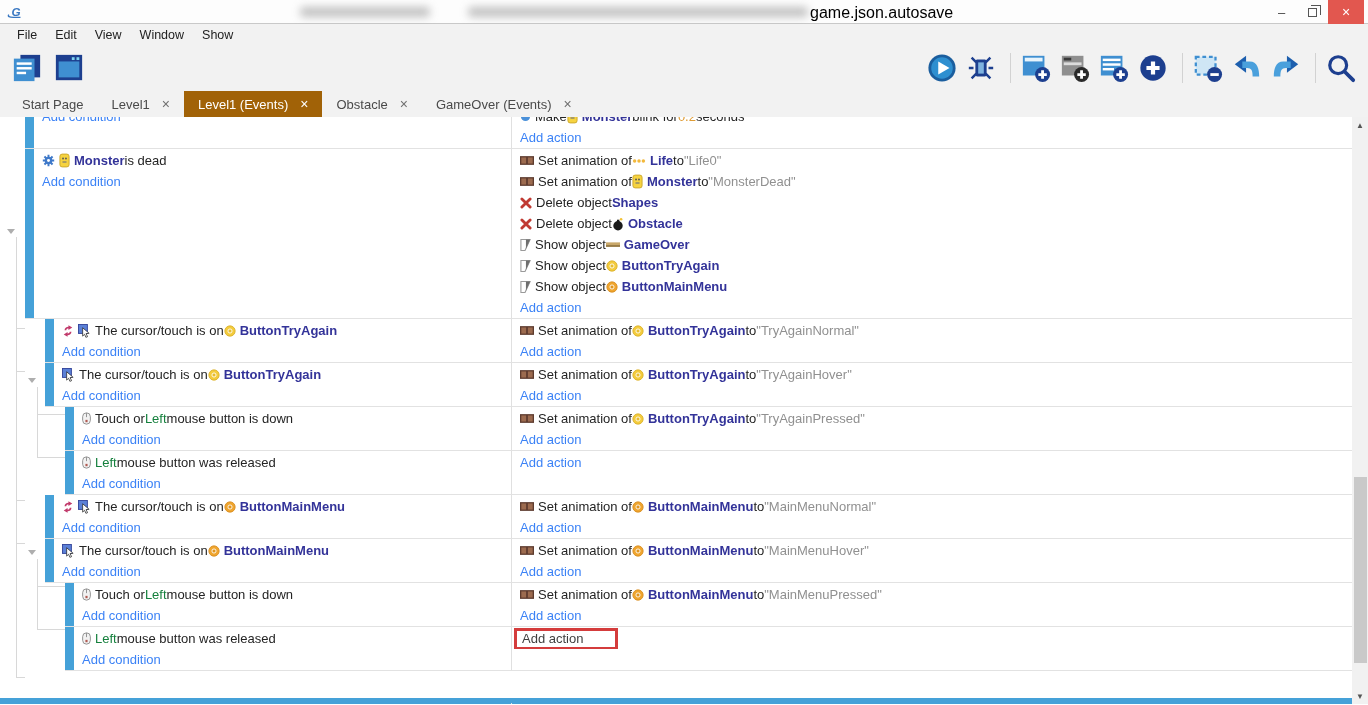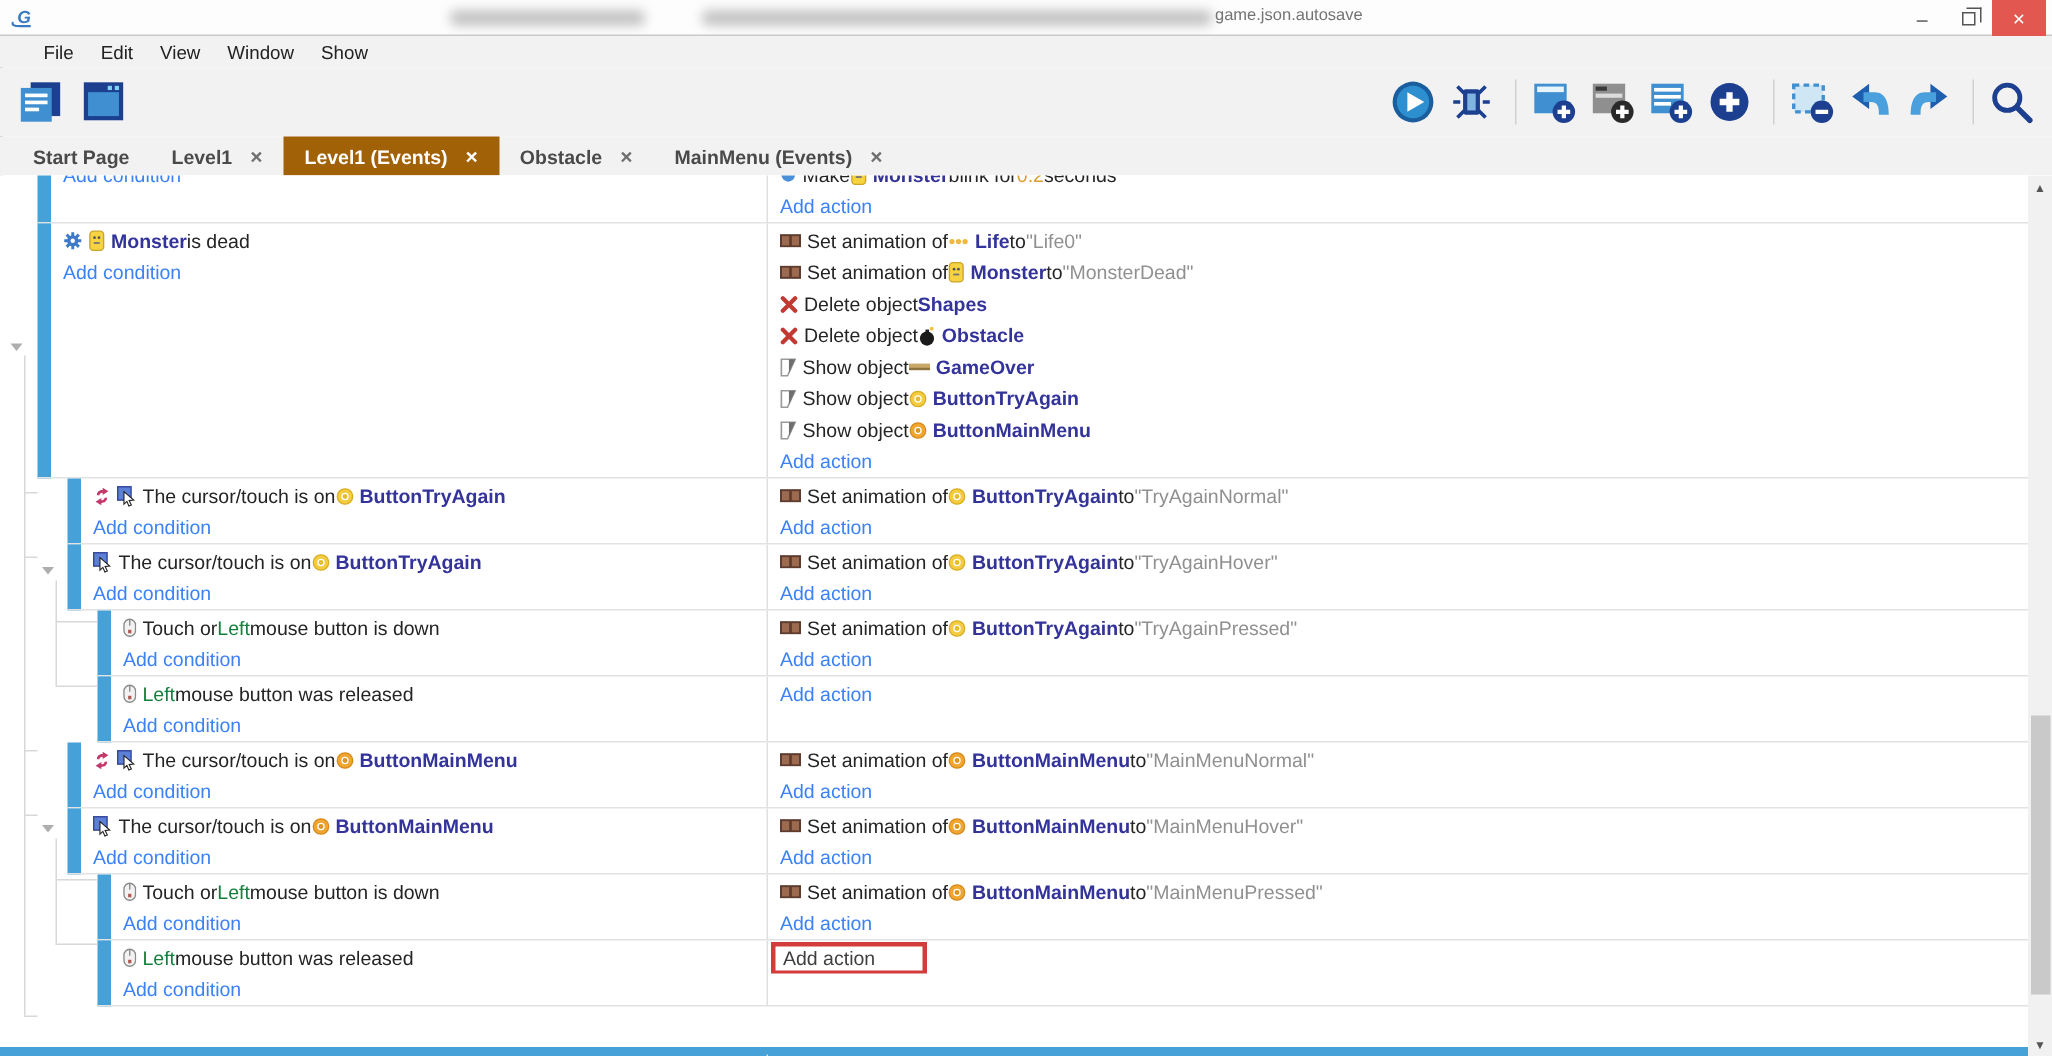--- a/index.html
+++ b/index.html
@@ -8,37 +8,37 @@
     width:1368px; height:705px; overflow:hidden; background:#fff;
     font-family:"Liberation Sans","DejaVu Sans",sans-serif; font-size:13px; color:#242424;
     position:relative;
   }
   
   .titlebar { height:24px; background:#fdfdfd; border-bottom:1px solid #c9c9c9; position:relative; display:flex; align-items:center; }
   .logo { margin-left:7px; display:flex; align-items:center; }
   .blurbar { position:absolute; top:7px; height:10px; background:#8f8f8f; opacity:.55; border-radius:4px; filter:blur(4px); }
   .blur1 { left:300px; width:130px; }
   .blur2 { left:468px; width:340px; }
-  .wtitle { position:absolute; left:810px; top:4px; font-size:11px; color:#737373; }
+  .wtitle { position:absolute; left:810px; top:4px; font-size:16px; color:#000000; }
   .winbtns { position:absolute; right:4px; top:0; height:24px; display:flex; }
   .wbtn { width:31px; height:24px; display:flex; align-items:center; justify-content:center; color:#444; font-size:13px; }
   .wbtn.close { width:36px; background:#e2574f; color:#fff; font-size:14px; }
   .restore-glyph { width:9px; height:9px; border:1px solid #555; position:relative; background:#fdfdfd; }
   .restore-glyph::before { content:""; position:absolute; left:2px; top:-4px; width:9px; height:9px; border:1px solid #555; border-left:none; border-bottom:none; }
   
   .frame { position:relative; height:680px; box-shadow: inset 2px 0 0 #9aa0a6; }
-  .menubar { height:21px; background:#f2f2f2; display:flex; align-items:center; padding-left:20px; }
+  .menubar { height:21px; background:#f2f2f2; display:flex; align-items:center; padding-left:8px; }
   .menu-item { padding:0 9px; font-size:12.5px; color:#222; }
   .toolbar { height:46px; background:#f2f2f2; display:flex; align-items:center; }
   .tb-left { display:flex; align-items:center; gap:8px; margin-left:12px; }
   .tb-right { margin-left:auto; display:flex; align-items:center; gap:5px; margin-right:8px; }
   .tbtn { width:34px; height:34px; display:flex; align-items:center; justify-content:center; }
   .tsep { width:1px; height:30px; background:#d2d2d2; margin:0 5px; }
   
-  .tabbar { height:26px; background:#f2f2f2; display:flex; align-items:stretch; padding-left:8px;font-weight:bold; }
+  .tabbar { height:26px; background:#f2f2f2; display:flex; align-items:stretch; padding-left:8px; }
   .tab { display:flex; align-items:center; padding:0 14px; gap:12px; font-size:13px; color:#4a4a4a; }
   .tab.active { background:#a16207; color:#fff; }
   .tab-x { font-size:14px; color:#6f6f6f; line-height:1; }
   .tab.active .tab-x { color:#fff; }
   
   .sheet { position:relative; height:587px; background:#fff; overflow:hidden; }
   #events { position:absolute; left:0; top:0; width:1352px; }
   .event { display:flex; align-items:stretch; background:#fff; }
   .gut { flex:0 0 var(--g); }
   .bar { flex:0 0 9px; background:#45a1d8; border-bottom:1px solid #e2e2e2; }
@@ -231,21 +231,21 @@
       </span>
       <span class="tab active">
         <span>Level1 (Events)</span>
         <span class="tab-x">×</span>
       </span>
       <span class="tab">
         <span>Obstacle</span>
         <span class="tab-x">×</span>
       </span>
       <span class="tab">
-        <span>MainMenu (Events)</span>
+        <span>GameOver (Events)</span>
         <span class="tab-x">×</span>
       </span>
     </div>
 
   <div class="sheet">
     <div id="events">
         <div class="event" style="--g:25px;margin-top:-12px;">
           <div class="gut"></div>
           <div class="bar"></div>
           <div class="cond">

